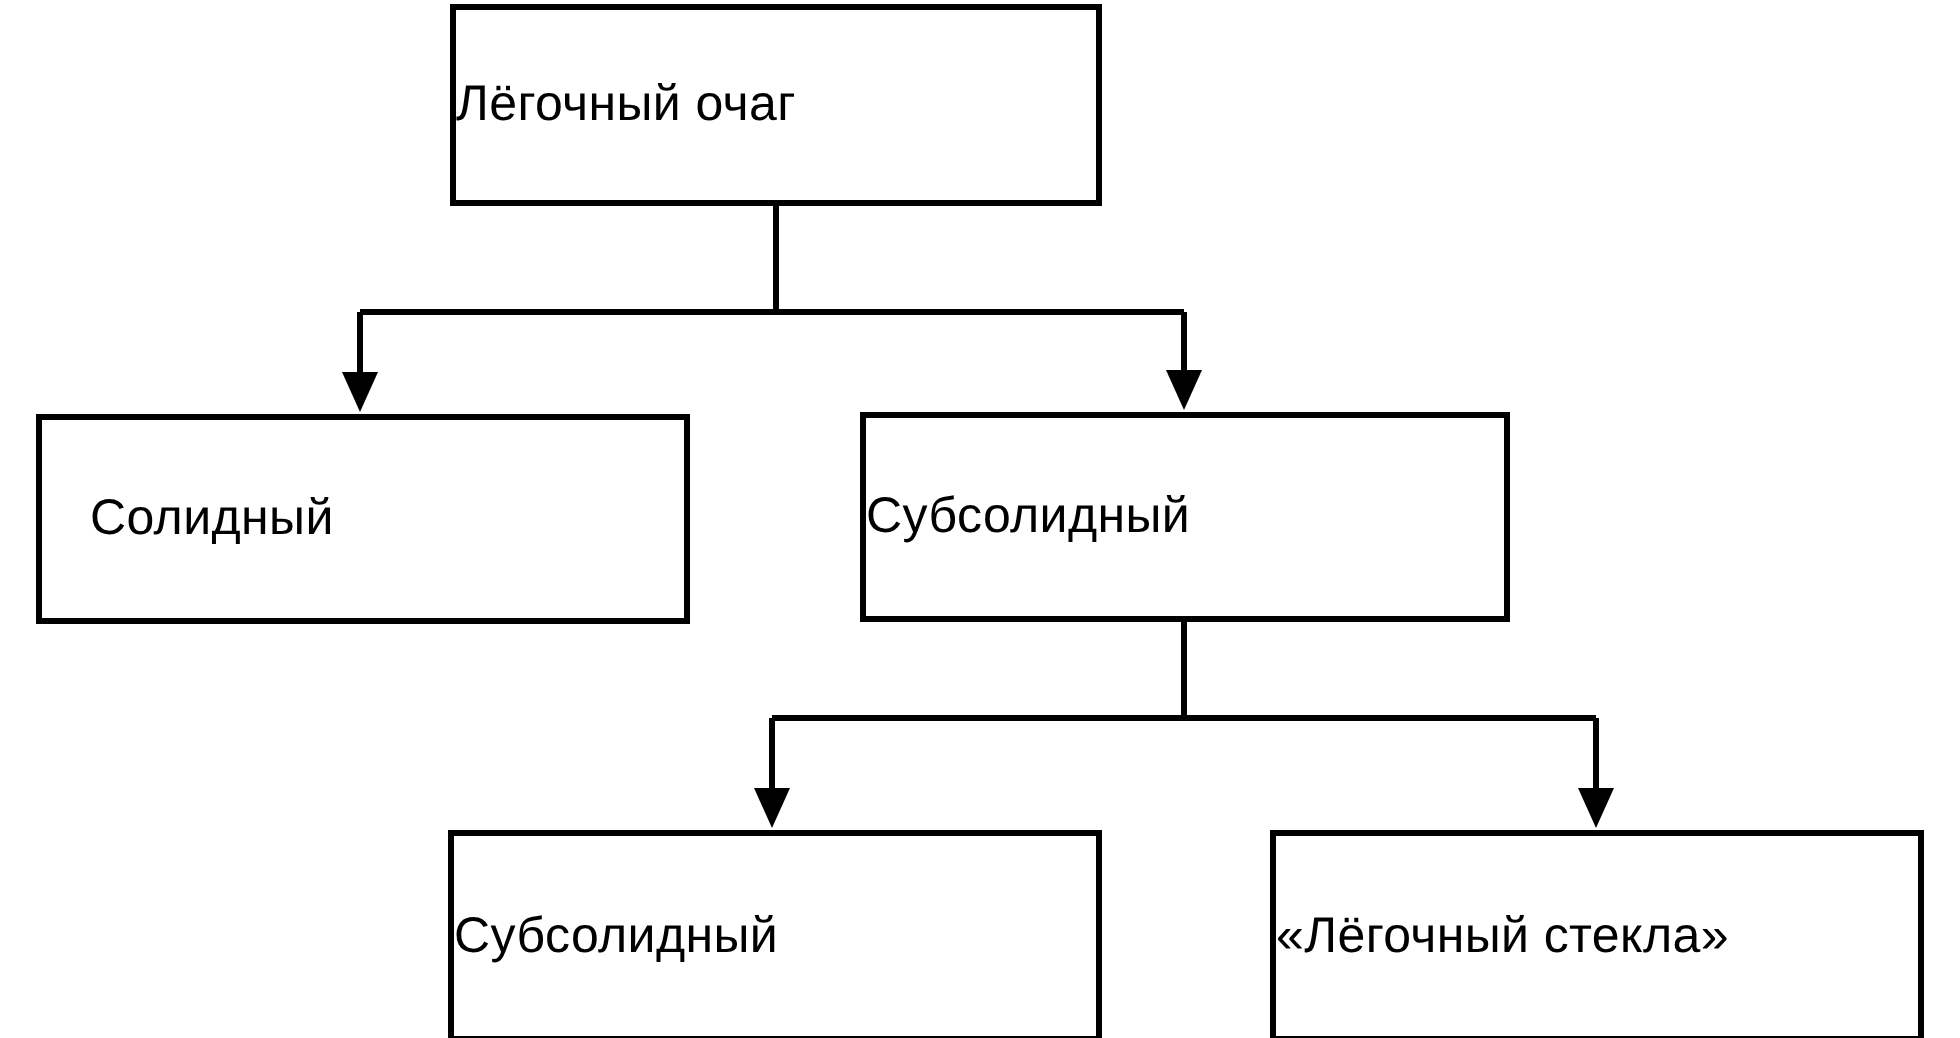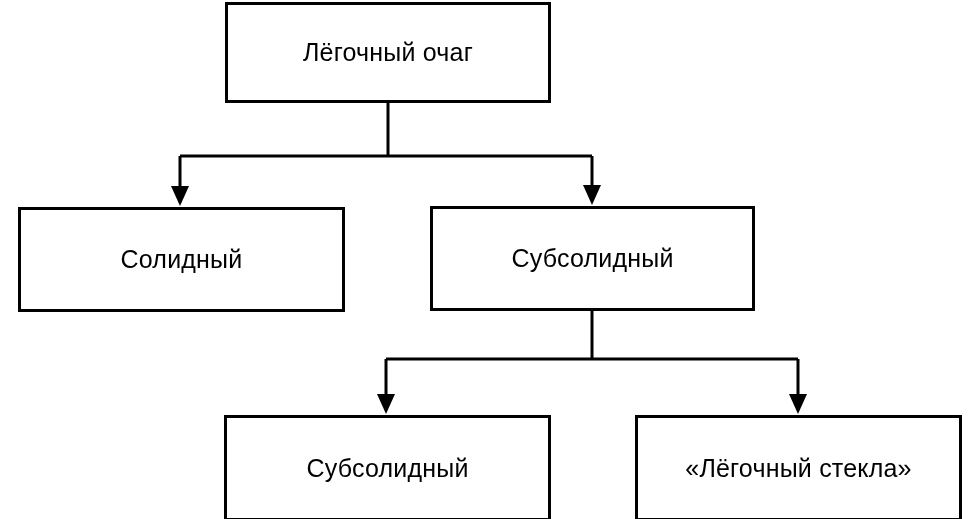--- a/index.html
+++ b/index.html
@@ -18,35 +18,35 @@
     background: #ffffff;
     overflow: hidden;
   }
   .node-box {
     position: absolute;
     box-sizing: border-box;
     background: #ffffff;
     border: 3px solid #000000;
     display: flex;
     align-items: center;
-    justify-content: center;
+    justify-content: flex-start;
     text-align: center;
   }
   .node-label {
     font-family: "Liberation Sans", "DejaVu Sans", sans-serif;
     font-size: 25px;
     font-weight: 400;
     color: #000000;
     line-height: 1.15;
     letter-spacing: 0.2px;
     white-space: nowrap;
   }
   
   #node-root      { left: 225px; top: 2px;   width: 326px; height: 101px; }
-  #node-solid     { left: 18px;  top: 207px; width: 327px; height: 105px; }
+  #node-solid     { left: 18px;  top: 207px; width: 327px; height: 105px; padding-left: 24px; }
   #node-subsolid  { left: 430px; top: 206px; width: 325px; height: 105px; }
   #node-subsolid2 { left: 224px; top: 415px; width: 327px; height: 106px; }
   #node-groundglass { left: 635px; top: 415px; width: 327px; height: 106px; }
 
   .connector-layer {
     position: absolute;
     left: 0;
     top: 0;
     width: 980px;
     height: 519px;

